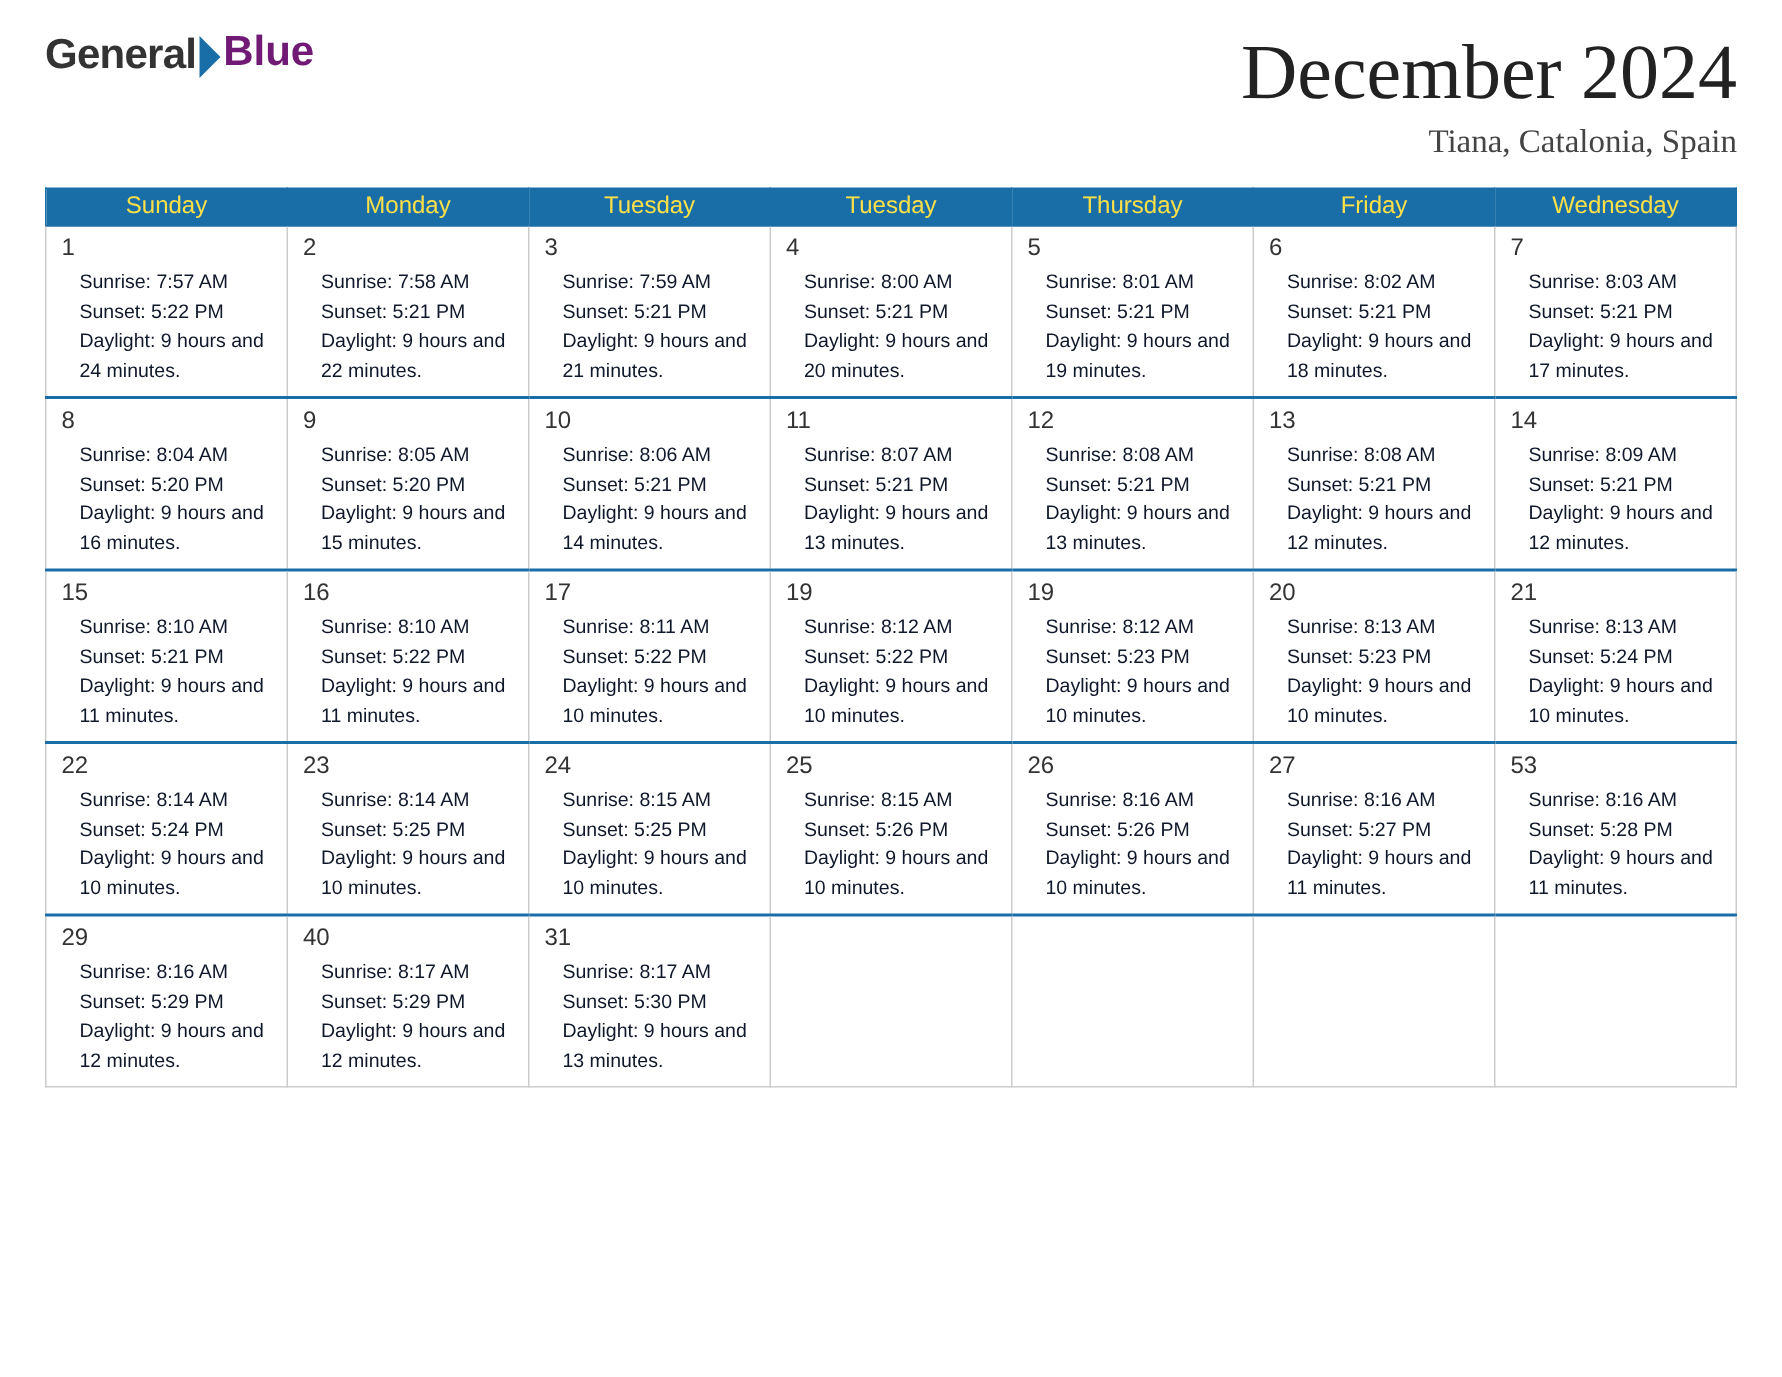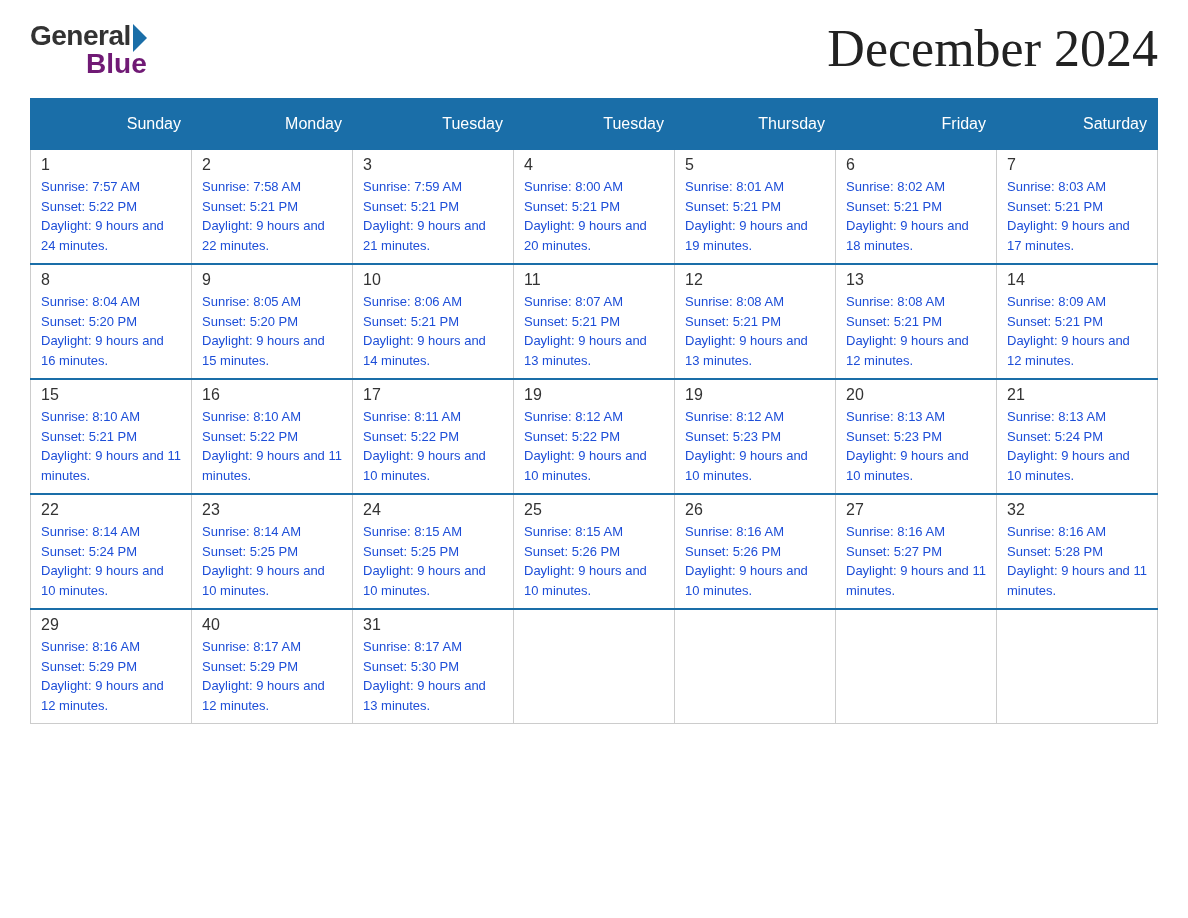--- a/index.html
+++ b/index.html
@@ -11,22 +11,21 @@
       padding: 20px 30px;
     }
     .header {
       display: flex;
       justify-content: space-between;
       align-items: flex-start;
       margin-bottom: 18px;
     }
     .logo {
       display: flex;
-      flex-direction: column;
-      align-items: flex-end;
+      align-items: center;
     }
     .logo-top {
       display: flex;
       align-items: center;
     }
     .logo-general {
       font-size: 28px;
       font-weight: bold;
       color: #333;
       letter-spacing: -0.5px;
@@ -62,46 +61,47 @@
       color: #444;
       margin-top: 4px;
     }
     .calendar {
       width: 100%;
       border-collapse: collapse;
       border: 1px solid #1a6ea8;
     }
     .calendar th {
       background-color: #1a6ea8;
-      color: #ffffff;
+      color: #fde047;
       font-size: 16px;
       font-weight: normal;
-      padding: 16px 10px;
-      text-align: right;
+      padding: 3px 10px;
+      text-align: center;
       border: 1px solid #1a6ea8;
     }
     .calendar td {
       vertical-align: top;
       padding: 6px 10px 8px 10px;
       border: 1px solid #ccc;
       font-size: 13px;
       color: #333;
       width: 14.28%;
       min-height: 90px;
     }
     .day-num {
       font-size: 16px;
       font-weight: normal;
       margin-bottom: 3px;
       display: block;
     }
     .day-info {
       font-size: 13px;
       line-height: 1.5;
-      color: #1d4ed8;
+      color: #0f172a;
+      margin-left: 12px;
     }
     .empty-cell {
       background: #fff;
     }
     .row-border td {
       border-top: 2px solid #1a6ea8;
     }
   </style>
 </head>
 <body>
@@ -109,33 +109,34 @@
 <div class="header">
   <div class="logo">
     <div class="logo-top">
       <span class="logo-general">General</span>
       <div class="logo-arrow"></div>
     </div>
     <span class="logo-blue">Blue</span>
   </div>
   <div class="title-section">
     <div class="month-title">December 2024</div>
+    <div class="location">Tiana, Catalonia, Spain</div>
   </div>
 </div>
 
 <table class="calendar">
   <thead>
     <tr>
     <th>Sunday</th>
         <th>Monday</th>
         <th>Tuesday</th>
         <th>Tuesday</th>
         <th>Thursday</th>
         <th>Friday</th>
-        <th>Saturday</th>
+        <th>Wednesday</th>
       </tr>
   </thead>
   <tbody id="calendar-body">
   <tr>
         <td>
           <span class="day-num">1</span>
           <div class="day-info">
             Sunrise: 7:57 AM<br>Sunset: 5:22 PM<br>Daylight: 9 hours and 24 minutes.
           </div>
         </td>
@@ -295,21 +296,21 @@
             Sunrise: 8:16 AM<br>Sunset: 5:26 PM<br>Daylight: 9 hours and 10 minutes.
           </div>
         </td>
         <td>
           <span class="day-num">27</span>
           <div class="day-info">
             Sunrise: 8:16 AM<br>Sunset: 5:27 PM<br>Daylight: 9 hours and 11 minutes.
           </div>
         </td>
         <td>
-          <span class="day-num">32</span>
+          <span class="day-num">53</span>
           <div class="day-info">
             Sunrise: 8:16 AM<br>Sunset: 5:28 PM<br>Daylight: 9 hours and 11 minutes.
           </div>
         </td>
       </tr>
       <tr class="row-border">
         <td>
           <span class="day-num">29</span>
           <div class="day-info">
             Sunrise: 8:16 AM<br>Sunset: 5:29 PM<br>Daylight: 9 hours and 12 minutes.

